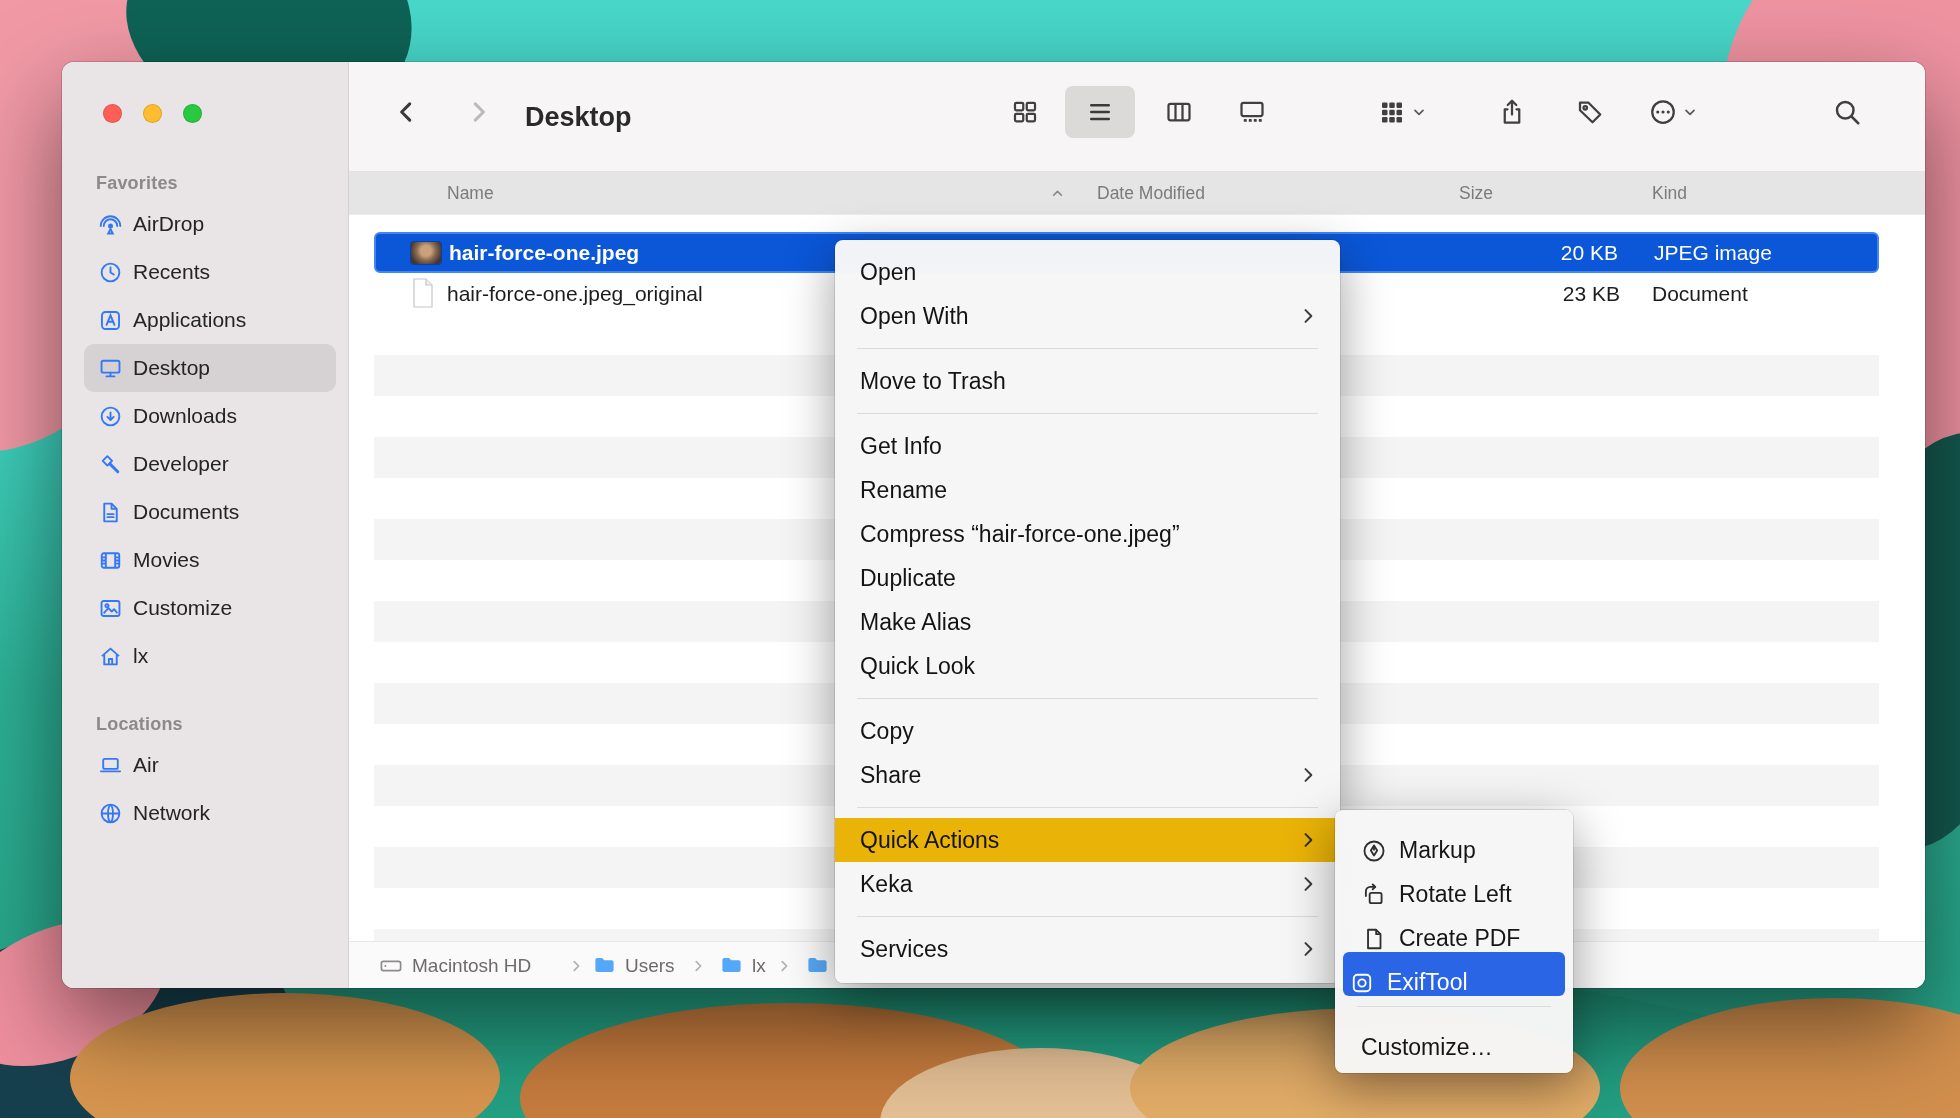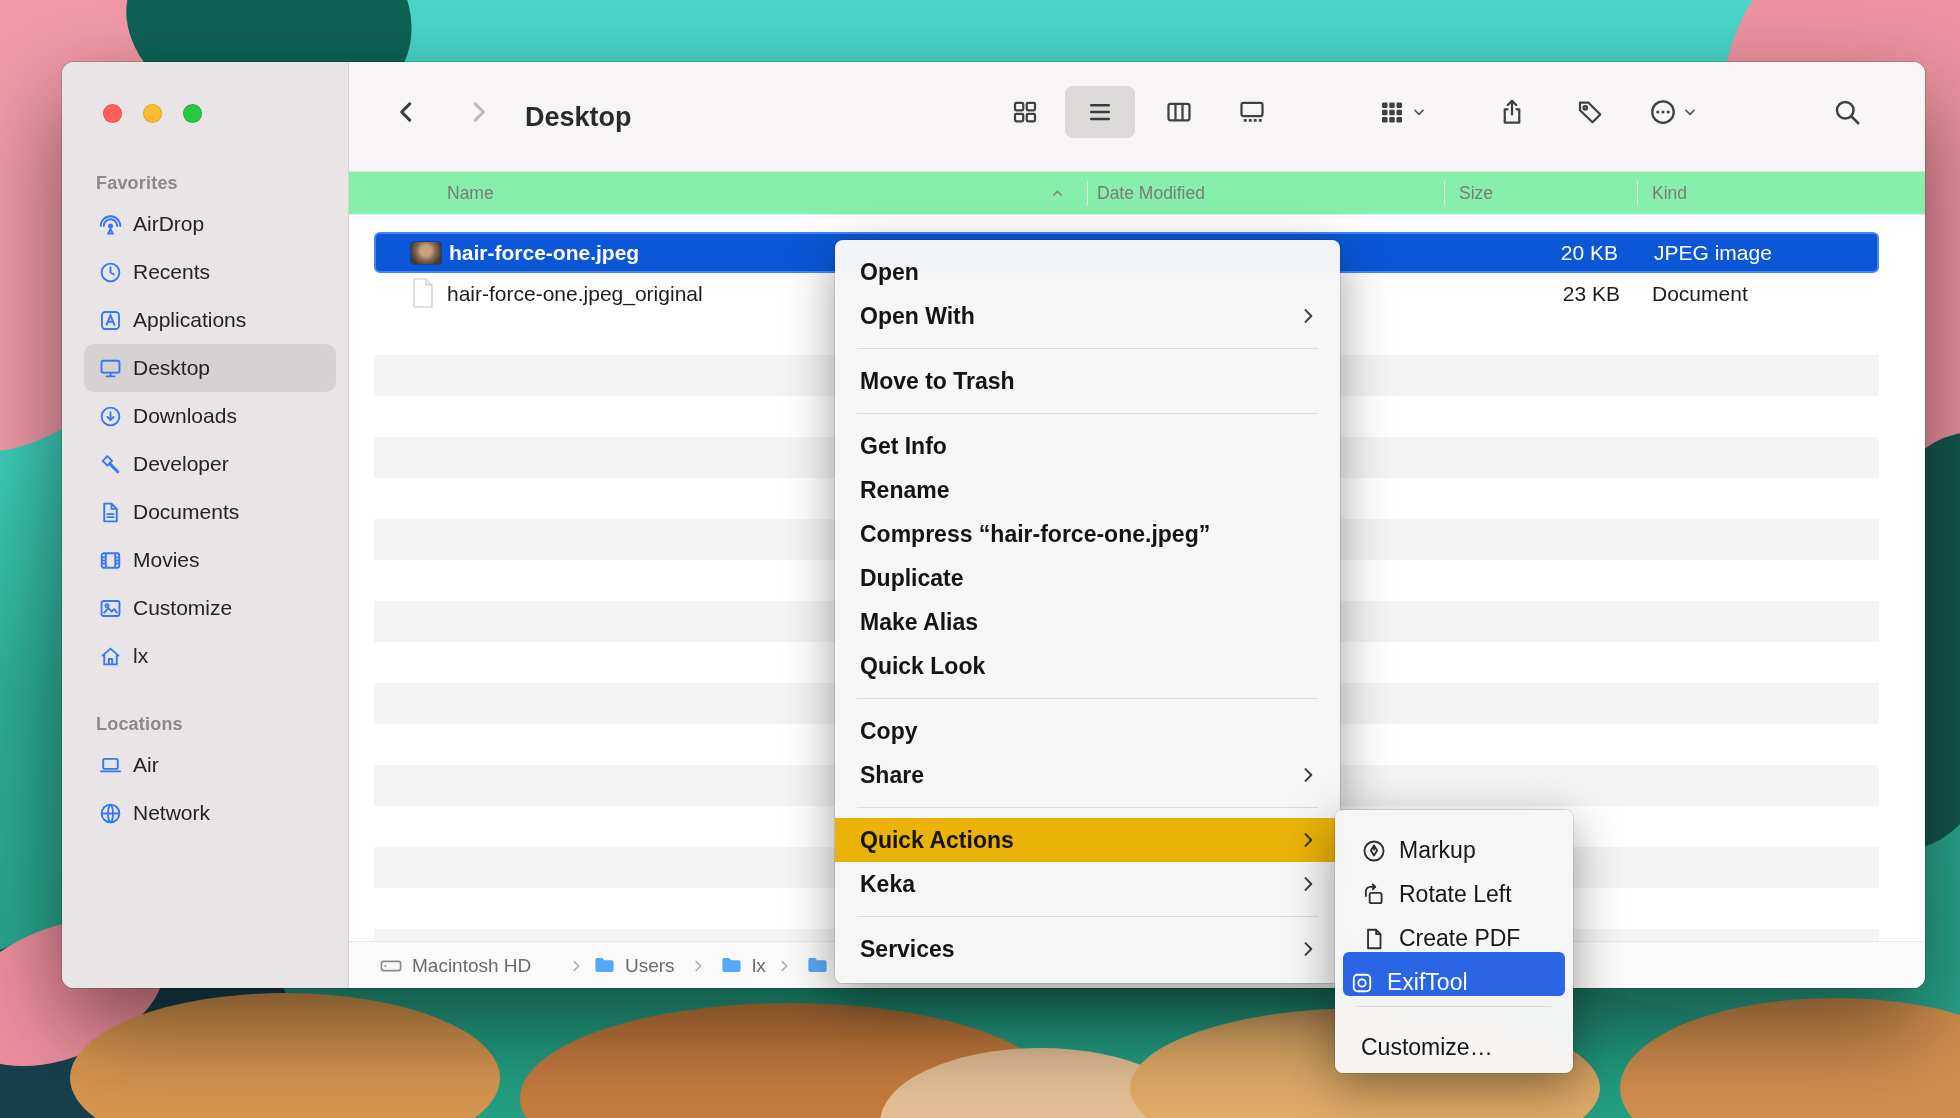--- a/index.html
+++ b/index.html
@@ -46,21 +46,21 @@
 
   
   .main { flex:1; display:flex; flex-direction:column; position:relative; background:#fff; }
 
   .toolbar { height:110px; background:#f7f5f5; border-bottom:1px solid #e4e1e1; position:relative; flex-shrink:0; }
   .tbtn { position:absolute; top:28px; width:44px; height:44px; display:flex; align-items:center; justify-content:center; border-radius:8px; }
   .tbtn svg { display:block; }
   .tb-active { background:#dcdad9; width:70px; height:52px; top:24px; }
   .title { position:absolute; left:176px; top:0; height:110px; display:flex; align-items:center; font-size:27px; font-weight:700; color:#2a2a2a; }
 
-  .colheaders { height:43px; background:#86efac; border-bottom:1px solid #ececec; position:relative; flex-shrink:0; font-size:17.5px; color:#7b7b7b; }
+  .colheaders { height:43px; background:#e5e5e5; border-bottom:1px solid #ececec; position:relative; flex-shrink:0; font-size:17.5px; color:#7b7b7b; }
   .ch { position:absolute; top:0; height:43px; display:flex; align-items:center; }
   .chdiv { position:absolute; top:9px; bottom:9px; width:1px; background:#e6e4e4; }
 
   .listarea { flex:1; position:relative; margin:0 46px 0 25px; overflow:hidden; }
   .stripes { position:absolute; left:0; right:0; top:99px; bottom:0;
              background:repeating-linear-gradient(180deg,#ffffff 0 41px,#f4f4f5 41px 82px); }
   .frow { position:absolute; left:0; right:0; height:41px; display:flex; align-items:center; }
   .frow-1 { top:17px; background:#0b57d8; border:2px solid #4285f6; border-radius:6px; color:#fff; }
   .frow-2 { top:58px; background:#fff; color:#1d1d1d; }
   .fthumb { position:absolute; left:35px; width:30px; height:22px; border-radius:3px;
@@ -70,21 +70,21 @@
   .fname { position:absolute; left:73px; font-size:21px; white-space:nowrap; }
   .fsize { position:absolute; right:259px; font-size:21px; text-align:left; }
   .fkind { position:absolute; left:1278px; font-size:21px;text-align:right; }
 
   .pathbar { height:47px; flex-shrink:0; background:#fbfafa; border-top:1px solid #e8e6e6; position:relative; font-size:19px; color:#6f6a6a; }
   .pb { position:absolute; top:0; height:47px; display:flex; align-items:center; }
 
   
   .menu { position:absolute; background:rgba(247,246,246,.98); border-radius:8px;
           box-shadow:0 14px 50px rgba(0,0,0,.38), 0 0 0 1px rgba(0,0,0,.1); z-index:50; padding:10px 0 12px 0; }
-  .ctx { left:835px; top:240px; width:505px;font-weight:bold; }
+  .ctx { left:835px; top:240px; width:505px; }
   .mi { height:44px; display:flex; align-items:center; padding:0 22px 0 25px; font-size:23px; color:#141414; cursor:default; }
   .mi .arrow { margin-left:auto; display:flex; }
   .mi-hl { background:#eab308; }
   .mdiv { height:1px; background:#dcdada; margin:10px 22px; }
 
   .submenu { left:1335px; top:810px; width:238px; z-index:60; }
   .smi { height:44px; display:flex; align-items:flex-end; padding:0 14px 0 26px; font-size:23px; color:#161616; cursor:default; }
   .smi .micon { width:26px; height:26px; margin-right:12px; display:flex; align-items:center; justify-content:center; flex-shrink:0; }
   .smi-blue { background:#2a65e5; color:#fff; border-radius:6px; margin:0 8px; padding-left:6px; }
 </style>

